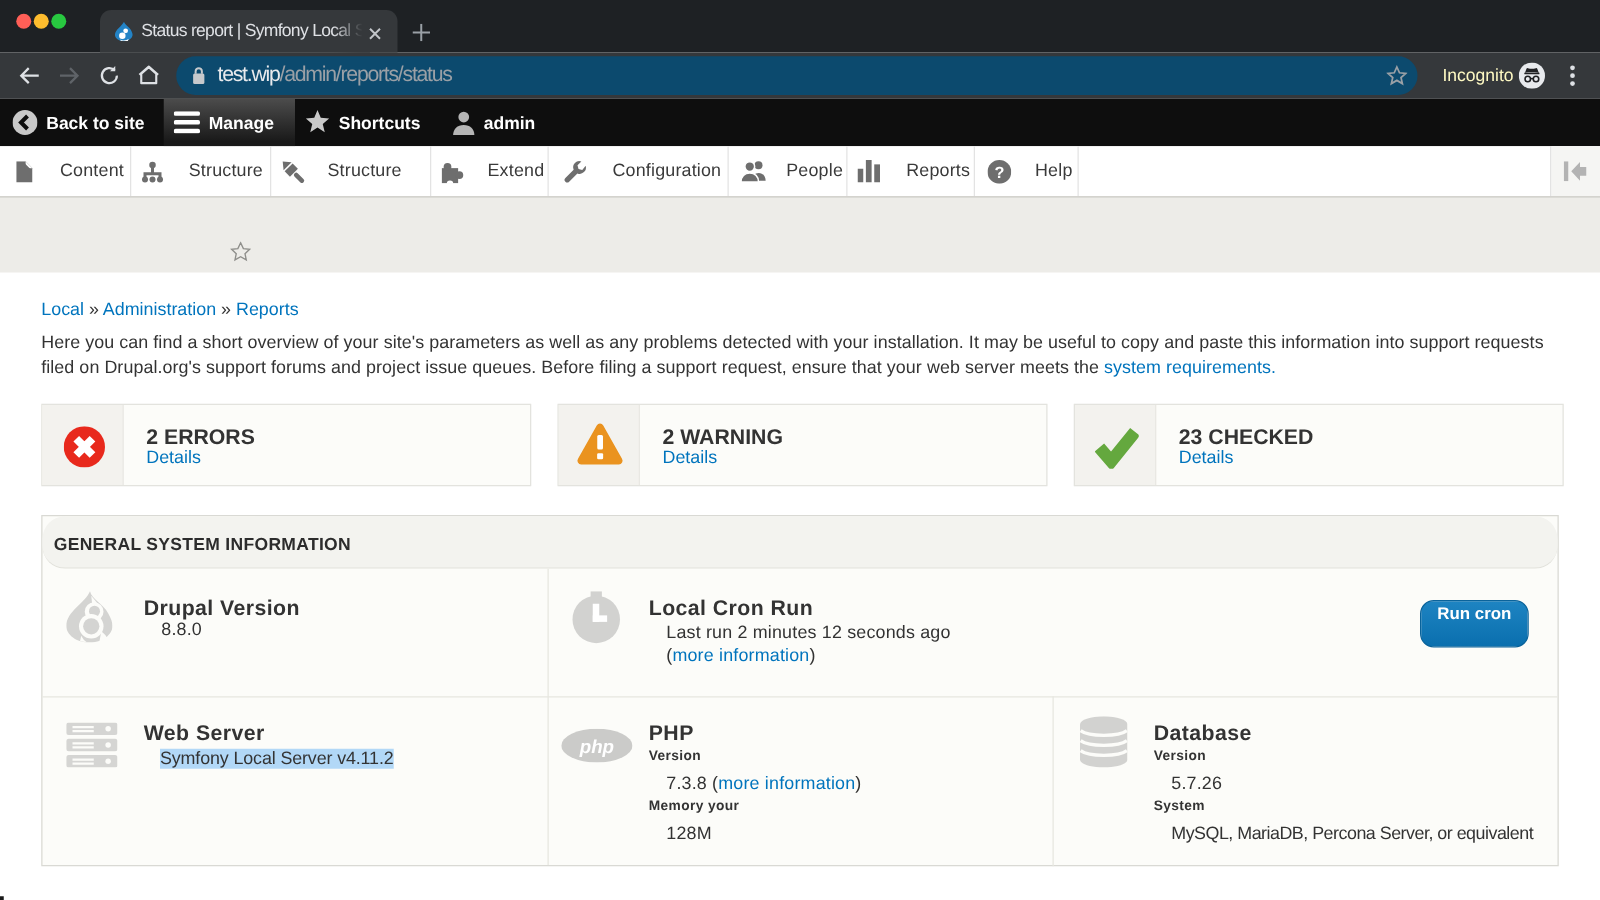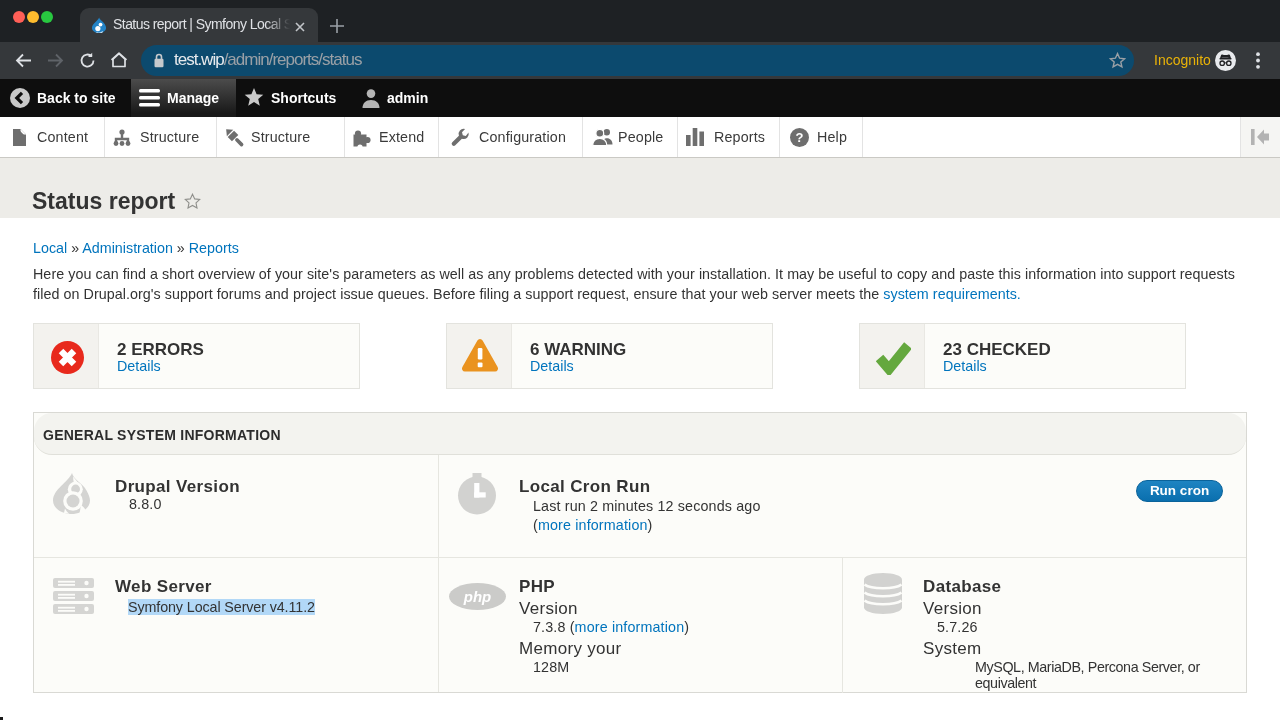--- a/index.html
+++ b/index.html
@@ -14,65 +14,65 @@
   #tab { left:80px; top:8px; width:238px; height:34px; background:#35383b;
          border-radius:9px 9px 0 0; }
   #tabtitle { left:33px; top:8px; width:181px; font-size:14px; letter-spacing:-0.55px; color:#dfe1e5;
         white-space:nowrap; overflow:hidden; }
   #tabfade { right:22px; top:0; width:30px; height:34px;
         background:linear-gradient(90deg, rgba(53,56,59,0), #35383b 80%); }
   #toolbar { left:0; top:42px; width:1280px; height:37px; background:#35383b; }
   #pill { left:141px; top:3px; width:993px; height:31px; border-radius:16px; background:#0c4a6e; }
   #url { left:33px; top:5px; font-size:17px; letter-spacing:-1px; color:#e8eaed; white-space:nowrap; }
   #url span { color:#9aa0a6; }
-  #incog { left:1154px; top:10px; font-size:14px; color:#eab308; }
+  #incog { left:1154px; top:10px; font-size:14px; color:#fef9c3; }
 
   
   #adminbar { left:0; top:79px; width:1280px; height:38px; background:#0e0e0e; color:#fff;
       font-weight:bold; font-size:14px; }
   #managebg { left:131px; top:0; width:105px; height:38px;
       background:linear-gradient(#4c4c4c, #191919 90%); }
   .abar-label { top:11px; }
 
   
   #menubar { left:0; top:117px; width:1280px; height:40px; background:#fff; }
   .msep { top:0; width:1px; height:40px; background:#e3e3e3; }
-  .mlabel { top:12px; font-size:14.3px; letter-spacing:0.15px; color:#3a3a3a; }
+  .mlabel { top:12px; font-size:14.3px; letter-spacing:0.15px; color:#3a3a3a;margin-left:11px; }
   #collapse { left:1241px; top:0; width:39px; height:40px; background:#f5f5f3; }
 
   
   #pagehead { left:0; top:157px; width:1280px; height:61px; background:#edece8;
       border-top:1px solid #cac9c4; }
   #pagehead h1 { position:absolute; left:32px; top:30px; font-size:23px; color:#333;
       font-weight:bold; }
 
   
   a.blue { color:#0074bd; text-decoration:none; }
   #crumb { left:33px; top:240px; font-size:14.3px; color:#333; }
   #para { left:33px; top:264px; width:1215px; font-size:14.3px; letter-spacing:0.05px; color:#333; line-height:20px; }
 
   
-  .card { top:323px; width:327px; height:66px; background:#fcfcf9; border:1px solid #e3e3de; }
+  .card { top:323px; width:392px; height:66px; background:#fcfcf9; border:1px solid #e3e3de; }
   .cardicon { left:0; top:0; width:65px; height:64px; background:#f3f2ee; border-right:1px solid #e9e8e3; }
   .cardtitle { left:83px; top:16px; font-size:17px; font-weight:bold; color:#333; }
   .carddet { left:83px; top:34px; font-size:14.3px; }
 
   
   #panel { left:33px; top:412px; width:1214px; height:281px; background:#fcfcf9;
       border:1px solid #d9d9d4; }
   #panelhead { left:0; top:0; width:1212px; height:42px; background:#f3f3ef;
       border-bottom:1px solid #e0e0da;border-radius:18px; }
   #panelhead span { position:absolute; left:9px; top:14px; font-size:14px; font-weight:bold;
       letter-spacing:0.25px; color:#2c2c2c; }
   .vdiv { top:42px; width:1px; height:237px; background:#e6e6e0; }
   #rowdiv { left:0; top:144px; width:1212px; height:1px; background:#e6e6e0; }
   .ptitle { font-size:17px; font-weight:bold; color:#333; letter-spacing:0.35px; }
   .ptext { font-size:14.3px; color:#333; letter-spacing:0.15px;margin-left:14px; }
-  .pbold { font-size:17px; font-weight:normal; color:#333; letter-spacing:0.3px; }
-  #runcron { left:1102px; top:67px; width:87px; height:22px;
+  .pbold { font-size:11px; font-weight:bold; color:#333; letter-spacing:0.3px; }
+  #runcron { left:1102px; top:67px; width:87px; height:38px;
       background:linear-gradient(#1e84c2, #0a6fae); border:1px solid #0a639b;
       border-radius:11px; color:#fff; font-size:13.5px; font-weight:bold;
       text-align:center; line-height:20px; }
   #hilite { background:#b2d8f7; letter-spacing:-0.1px; }
 </style>
 </head>
 <body>
 
 <div id="tabstrip" class="abs">
   <div class="abs light" style="left:13px; background:#ff5f57;"></div>
@@ -235,21 +235,20 @@
   <div id="collapse" class="abs">
     <div class="abs msep" style="left:-1px"></div>
     <svg class="abs" style="left:10px; top:12px" width="19" height="16" viewBox="0 0 19 16">
       <rect x="0" y="0" width="3.6" height="16" fill="#b3b3b3"></rect>
       <path d="M18 4.5v7h-5v4L6 8l7-7.5v4z" fill="#b3b3b3"></path>
     </svg>
   </div>
 </div>
 
 <div id="pagehead" class="abs">
-  <h1>Status report</h1>
   <svg class="abs" style="left:184px; top:35px" width="17" height="17" viewBox="0 0 17 17">
     <path d="M8.5 1.2l2.2 4.7 5 .6-3.7 3.4 1 5-4.5-2.5-4.5 2.5 1-5L1.3 6.5l5-.6z" stroke="#8f8f8b" stroke-width="1.1" fill="none"></path>
   </svg>
 </div>
 
 <div id="crumb" class="abs"><a class="blue" href="#">Local</a> » <a class="blue" href="#">Administration</a> » <a class="blue" href="#">Reports</a></div>
 <div id="para" class="abs">Here you can find a short overview of your site's parameters as well as any problems detected with your installation. It may be useful to copy and paste this information into support requests<br>filed on Drupal.org's support forums and project issue queues. Before filing a support request, ensure that your web server meets the <a class="blue" href="#">system requirements.</a></div>
 
 <div class="abs card" style="left:33px">
   <div class="abs cardicon"></div>
@@ -260,21 +259,21 @@
   <div class="abs cardtitle">2 ERRORS</div>
   <div class="abs carddet"><a class="blue" href="#">Details</a></div>
 </div>
 <div class="abs card" style="left:446px">
   <div class="abs cardicon"></div>
   <svg class="abs" style="left:14px; top:14px" width="38" height="37" viewBox="0 0 38 37">
     <path d="M16.4 2.4a3 3 0 0 1 5.2 0l15 26.5a3 3 0 0 1-2.6 4.6H4a3 3 0 0 1-2.6-4.6z" fill="#ea931f"></path>
     <rect x="16.8" y="10" width="4.6" height="11.5" rx="1.2" fill="#fff"></rect>
     <rect x="16.7" y="24.5" width="4.8" height="4.8" rx="1" fill="#fff"></rect>
   </svg>
-  <div class="abs cardtitle">6 WARNING</div>
+  <div class="abs cardtitle">2 WARNING</div>
   <div class="abs carddet"><a class="blue" href="#">Details</a></div>
 </div>
 <div class="abs card" style="left:859px">
   <div class="abs cardicon"></div>
   <svg class="abs" style="left:16px; top:18px" width="35" height="33" viewBox="0 0 35 33">
     <path d="M3.5 16l9.5 11L32 3.5" stroke="#64a83e" stroke-width="10" fill="none"></path>
   </svg>
   <div class="abs cardtitle">23 CHECKED</div>
   <div class="abs carddet"><a class="blue" href="#">Details</a></div>
 </div>
@@ -345,16 +344,16 @@
   <svg class="abs" style="left:830px; top:160px" width="38" height="41" viewBox="0 0 38 41">
     <path d="M0 6.5 C0 2.9 8.5 0 19 0 C29.5 0 38 2.9 38 6.5 V34.5 C38 38.1 29.5 41 19 41 C8.5 41 0 38.1 0 34.5 Z" fill="#d2d2d0"></path>
     <path d="M0.5 11.5 C7 16.5 31 16.5 37.5 11.5" stroke="#fcfcf9" stroke-width="2.6" fill="none"></path>
     <path d="M0.5 19.5 C7 24.5 31 24.5 37.5 19.5" stroke="#fcfcf9" stroke-width="2.6" fill="none"></path>
     <path d="M0.5 27.5 C7 32.5 31 32.5 37.5 27.5" stroke="#fcfcf9" stroke-width="2.6" fill="none"></path>
   </svg>
   <div class="abs ptitle" style="left:889px; top:164px">Database</div>
   <div class="abs pbold" style="left:889px; top:186px">Version</div>
   <div class="abs ptext" style="left:889px; top:206px">5.7.26</div>
   <div class="abs pbold" style="left:889px; top:226px">System</div>
-  <div class="abs ptext" style="left:927px; top:246px; letter-spacing:-0.4px">MySQL, MariaDB, Percona Server, or equivalent</div>
+  <div class="abs ptext" style="left:889px; top:246px; letter-spacing:-0.4px">MySQL, MariaDB, Percona Server, or equivalent</div>
 </div>
 
 <div class="abs" style="left:0; top:717px; width:3px; height:3px; background:#1a1a1a"></div>
 
 </body></html>

